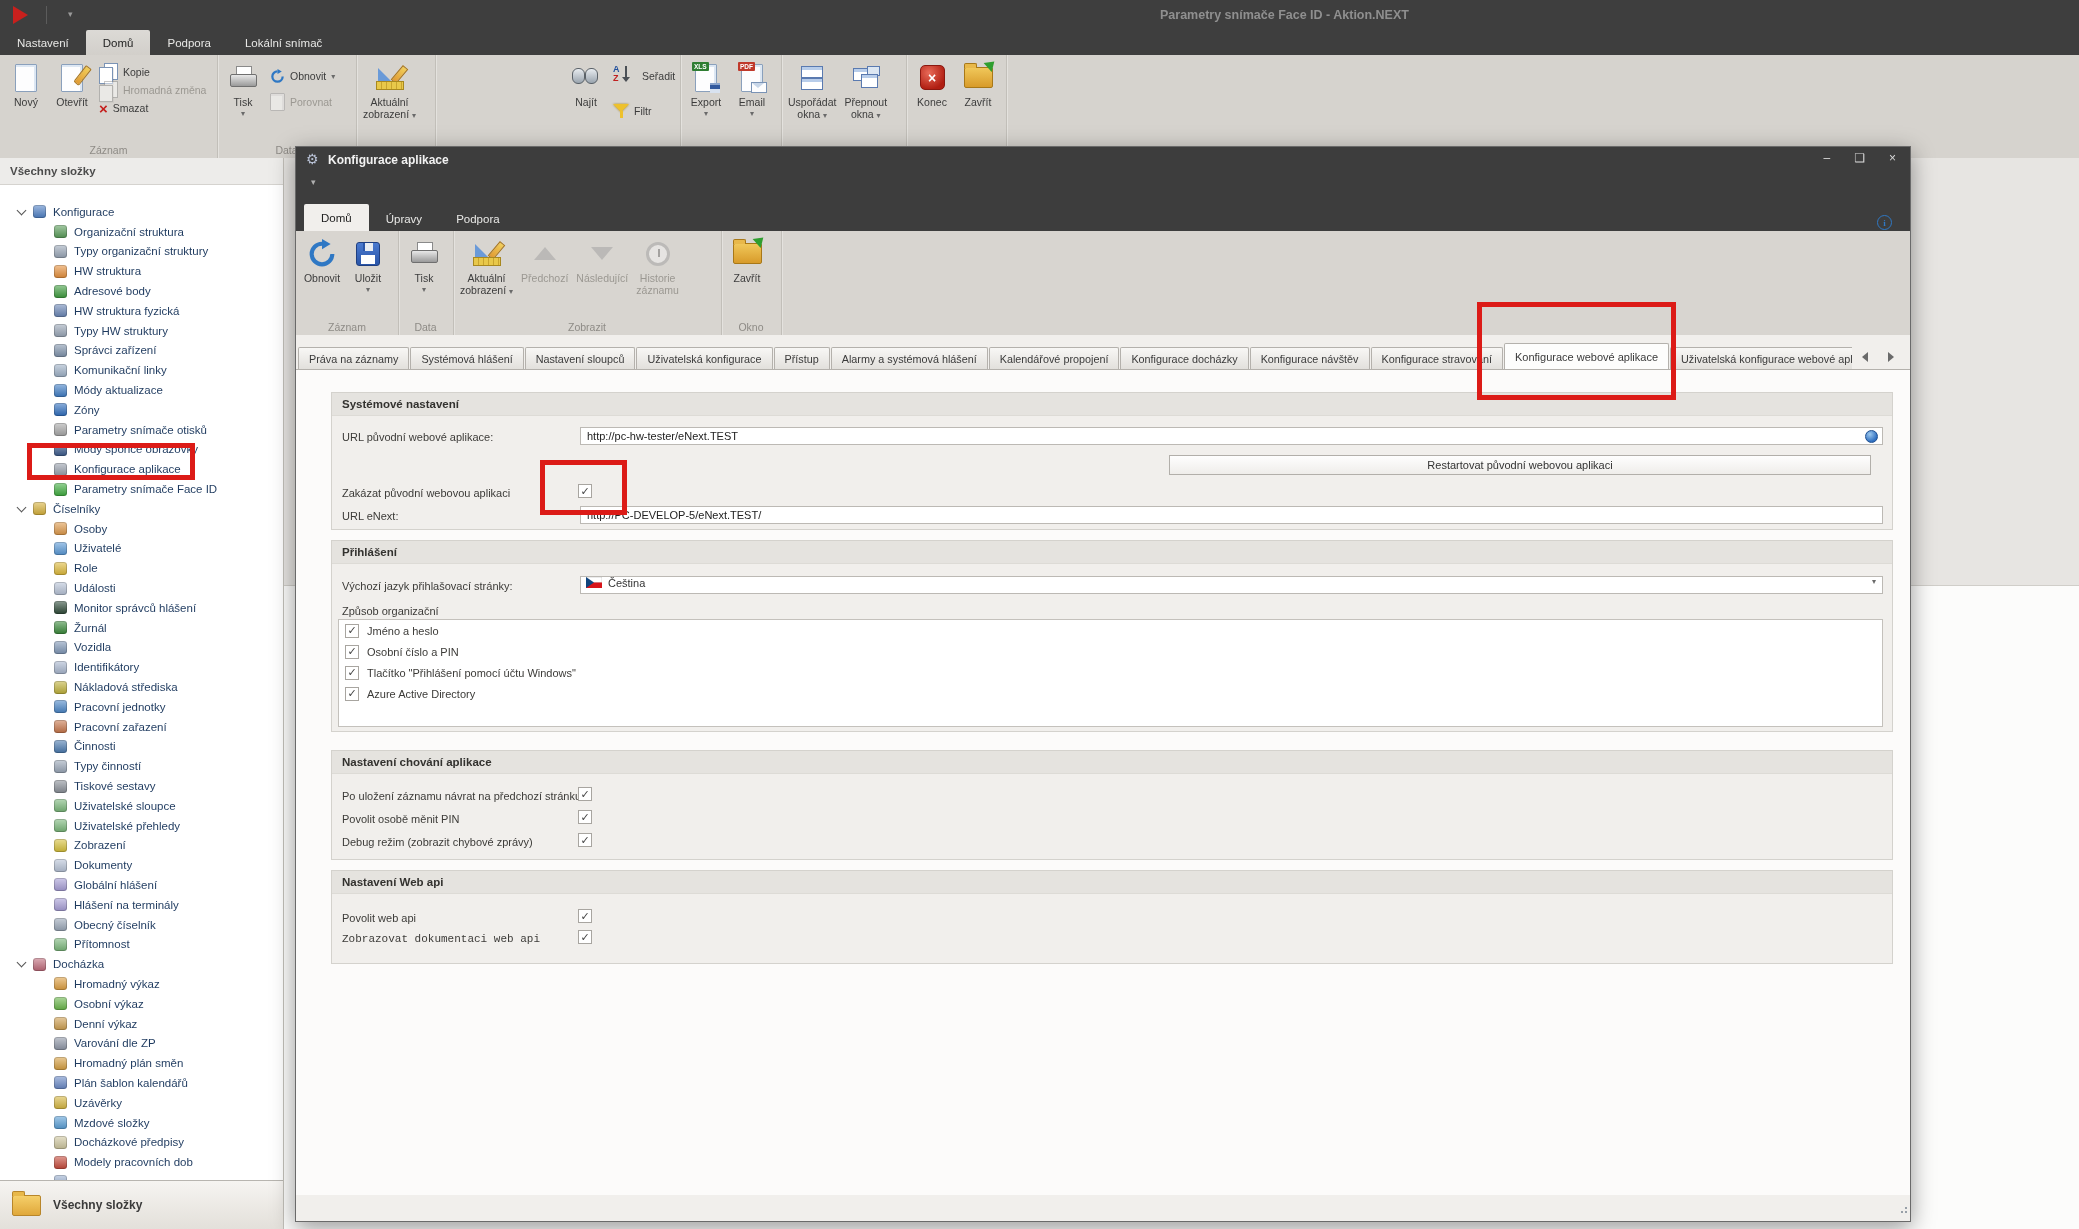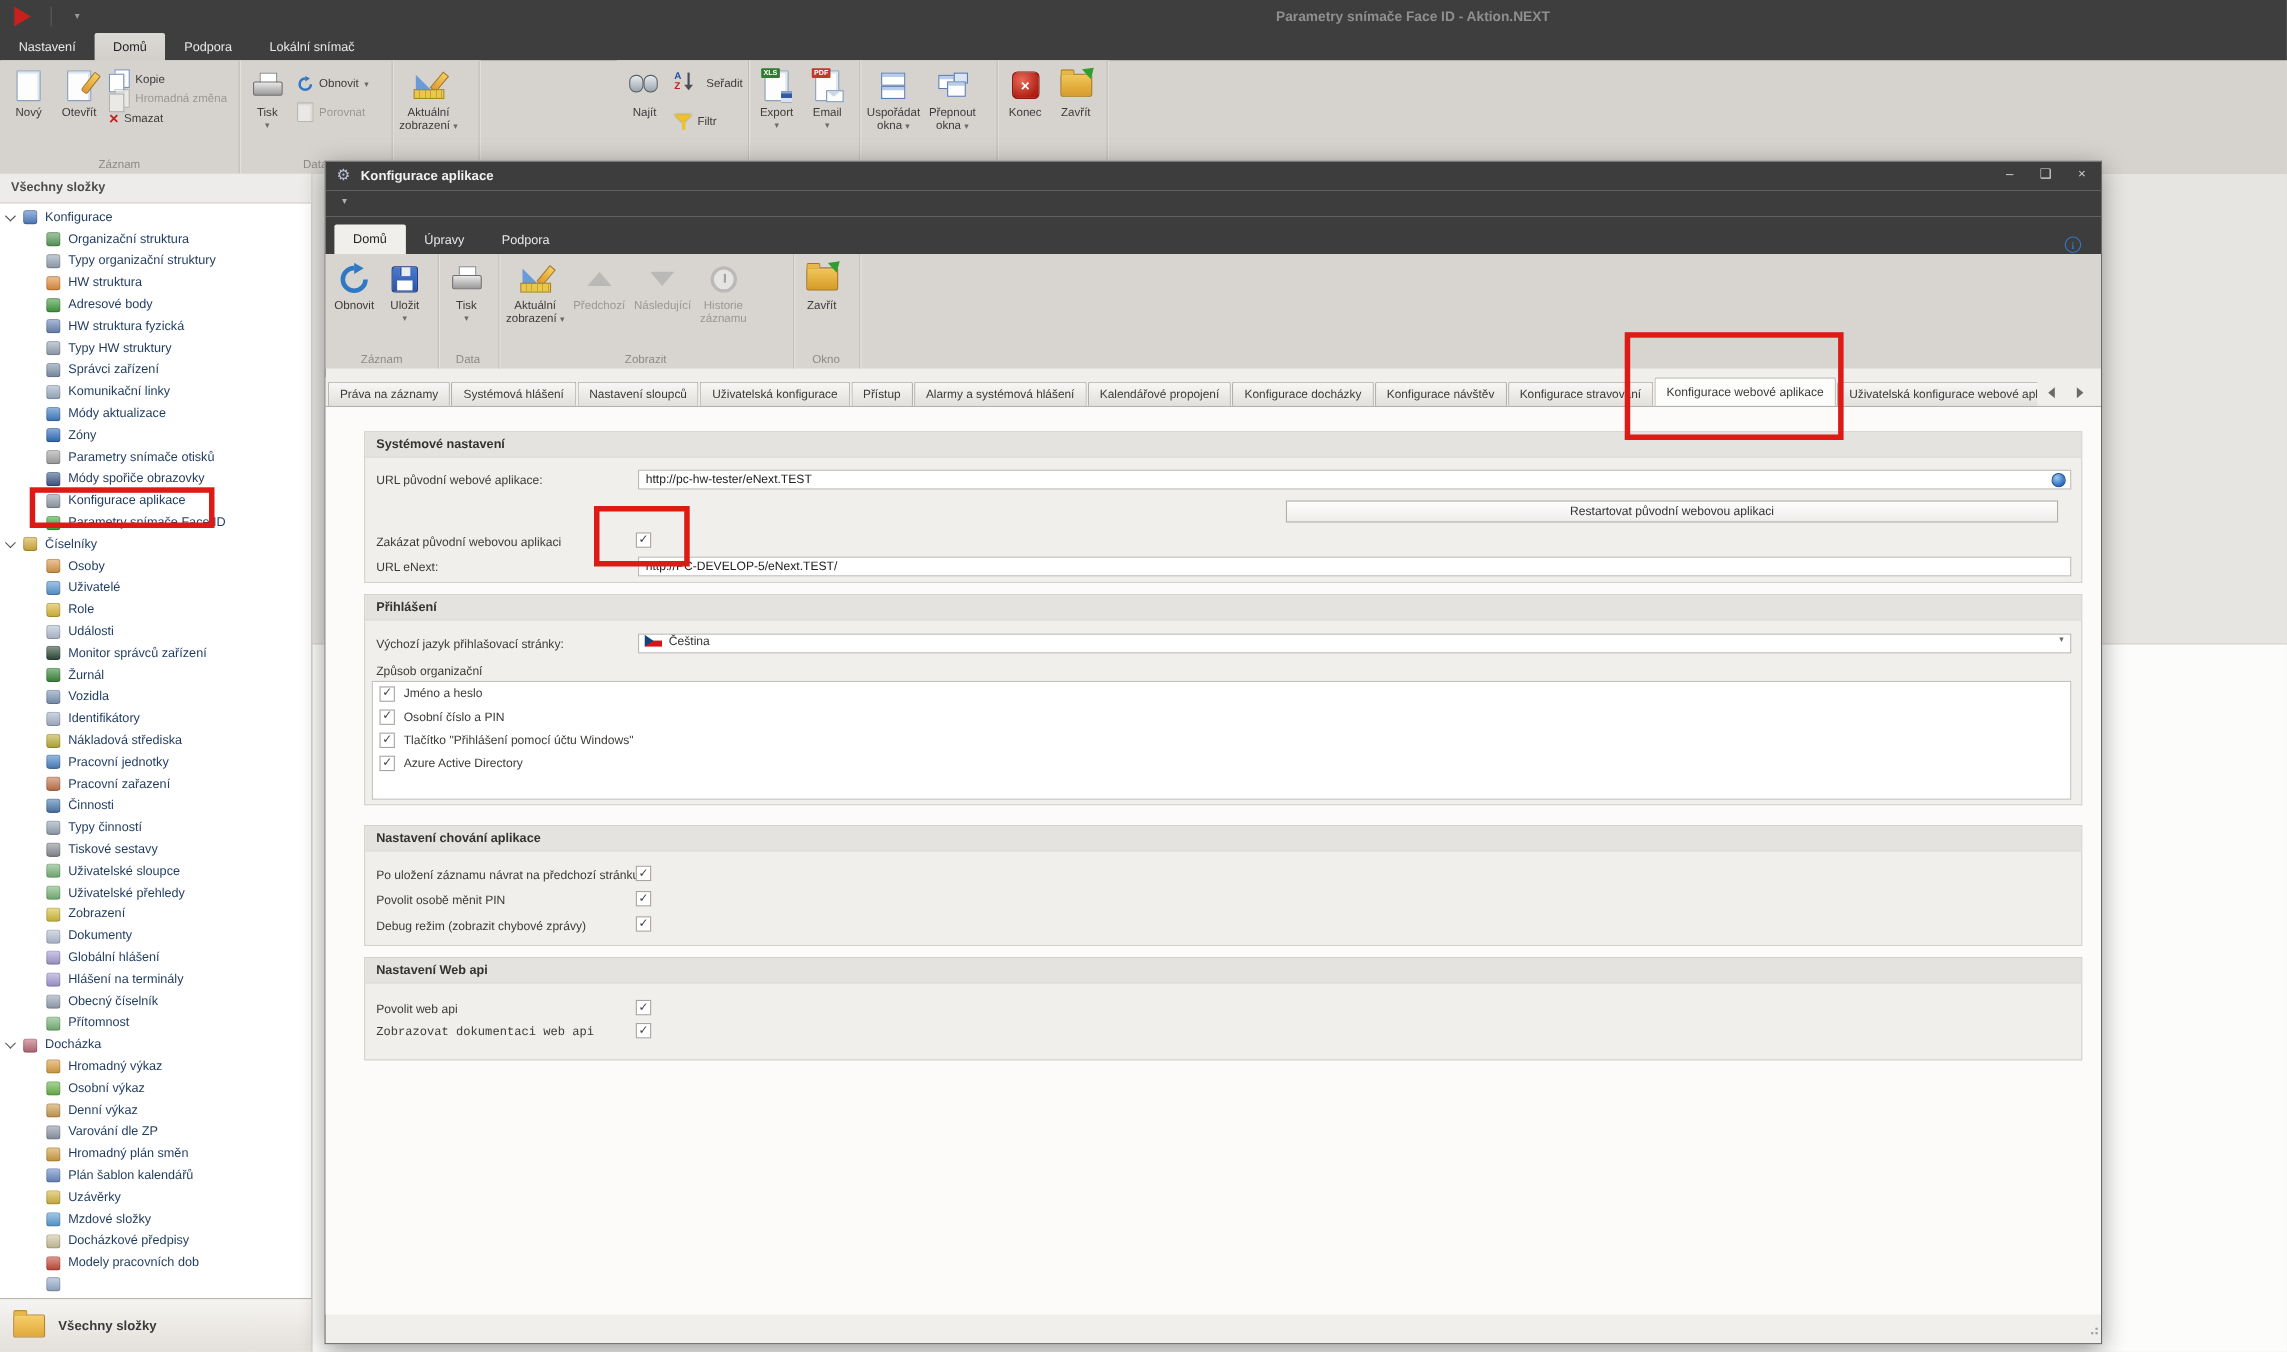--- a/index.html
+++ b/index.html
@@ -29,21 +29,21 @@
   .dis{color:#9b9892 !important;}
   .dis .i, .i.gray{filter:grayscale(1);opacity:.5;}
   .caret{font-size:8px;color:#6a6a6a;}
   .minigrid{display:grid;grid-template-columns:22px 22px;grid-auto-rows:22px;gap:1px;margin-top:4px;}
   .minibtn{display:flex;align-items:center;justify-content:center;border:1px solid transparent;}
   .minibtn.pressed{background:#c7c3bc;border-color:#9a958e;border-radius:2px;}
   
   .sidebar{position:absolute;left:0;top:158px;width:283px;height:1071px;background:#fff;border-right:1px solid #c2bfb9;}
   .sb-header{height:26px;background:#edecea;border-bottom:1px solid #d5d3cf;display:flex;align-items:center;
     padding-left:10px;color:#4c4c4c;font-weight:bold;font-size:11.5px;}
-  .tree{position:absolute;left:0;top:28px;width:283px;height:991px;overflow:hidden;padding-top:2px;}
+  .tree{position:absolute;left:12px;top:28px;width:283px;height:991px;overflow:hidden;padding-top:16px;}
   .tree-row{height:19.8px;display:flex;align-items:center;color:#1e3a5f;font-size:11.5px;white-space:nowrap;}
   .tree-row.root{padding-left:6px;}
   .tree-row.child{padding-left:42px;}
   .expander{width:6px;height:6px;border-right:1.6px solid #555;border-bottom:1.6px solid #555;
     transform:rotate(45deg);margin-right:8px;margin-top:-3px;}
   .chip{width:13px;height:13px;border-radius:3px;margin-right:7px;flex:0 0 13px;
     background-image:linear-gradient(rgba(255,255,255,.45),rgba(0,0,0,.12));box-shadow:inset 0 0 0 1px rgba(0,0,0,.18);}
   .sb-footer{position:absolute;left:0;bottom:0;width:283px;height:48px;background:linear-gradient(#f6f4f1,#e3e0da);
     border-top:1px solid #b8b5b0;display:flex;align-items:center;}
   .folder-ic{width:27px;height:19px;background:linear-gradient(#f5cf6a,#e0a83a);border:1px solid #b8862a;
@@ -461,21 +461,21 @@
         <div class="tree-row child">
           <span class="chip" style="background-color: rgb(224, 187, 58);"></span>
           <span class="tlabel">Role</span>
         </div>
         <div class="tree-row child">
           <span class="chip" style="background-color: rgb(184, 196, 216);"></span>
           <span class="tlabel">Události</span>
         </div>
         <div class="tree-row child">
           <span class="chip" style="background-color: rgb(46, 74, 56);"></span>
-          <span class="tlabel">Monitor správců zařízení</span>
+          <span class="tlabel">Monitor správců hlášení</span>
         </div>
         <div class="tree-row child">
           <span class="chip" style="background-color: rgb(58, 138, 58);"></span>
           <span class="tlabel">Žurnál</span>
         </div>
         <div class="tree-row child">
           <span class="chip" style="background-color: rgb(128, 152, 184);"></span>
           <span class="tlabel">Vozidla</span>
         </div>
         <div class="tree-row child">

